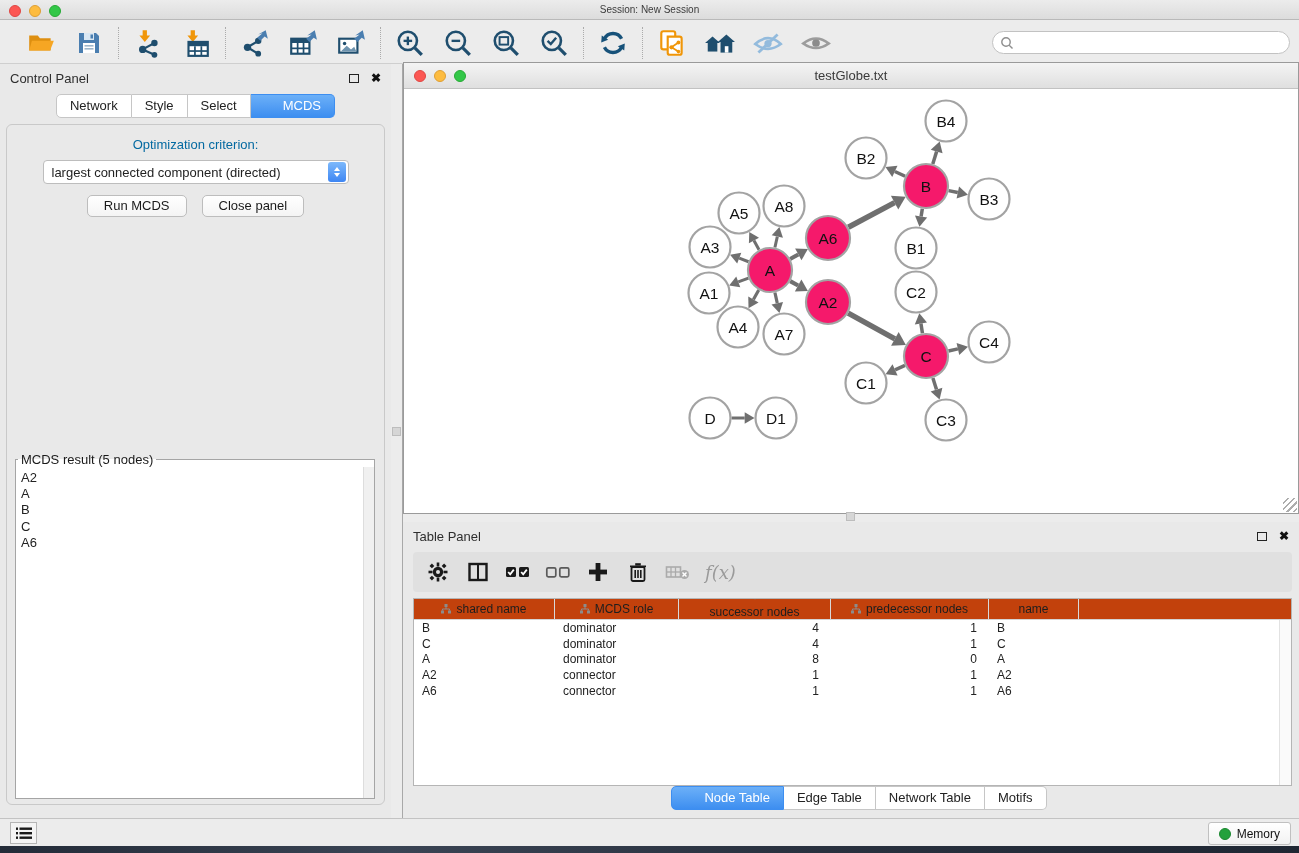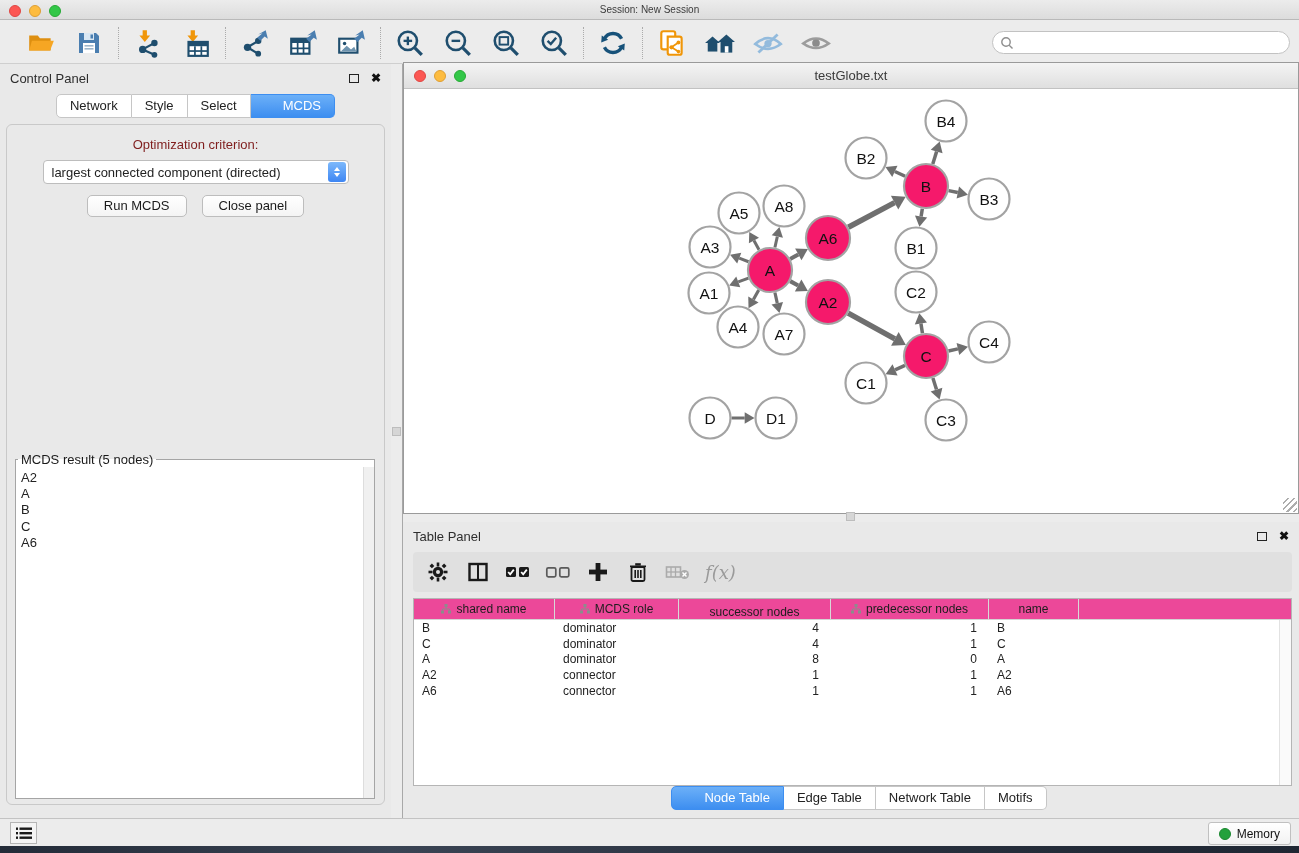--- a/index.html
+++ b/index.html
@@ -33,21 +33,21 @@
   .float-icon { width:10px; height:9px; border:1.5px solid #222; margin-right:12px; }
   .close-icon { font-size:12px; font-weight:bold; color:#111; }
   .cp-tabs { text-align:center; margin-top:2px; }
   .seg { display:inline-flex; }
   .seg-tab { padding:3px 13px 4px; font-size:13px; background:#FFF; border:1px solid #C6C6C6; border-left:none; color:#222; }
   .seg-tab:first-child { border-left:1px solid #C6C6C6; border-radius:5px 0 0 5px; }
   .seg-tab:last-child { border-radius:0 5px 5px 0; }
   .seg-tab.active { background:linear-gradient(#6CB0F8,#3D8EF0); color:#FFF; border-color:#3D8EF0;padding-left:32px; }
   .cp-frame { position:absolute; left:6px; right:6px; top:60px; bottom:13px;
     border:1px solid #C9C9C9; border-radius:6px; }
-  .opt-label { text-align:center; margin-top:12px; font-size:13px; color:#7f1d1d; }
+  .opt-label { text-align:center; margin-top:12px; font-size:13px; color:#0369a1; }
   .dropdown { position:relative; margin:8px auto 0; width:306px; height:24px; background:#FFF;
     border:1px solid #BDBDBD; border-radius:4px; display:flex; align-items:center; font-size:13px; }
   .dropdown .dd-text { flex:1; padding-left:8px; white-space:nowrap; overflow:hidden; }
   .dd-stepper { width:18px; height:20px; margin-right:2px; border-radius:3px;
     background:linear-gradient(#7DB9FB,#3E86F3); display:flex; flex-direction:column; align-items:center; justify-content:center; gap:2px; }
   .dd-stepper .tri-up { width:0; height:0; border-left:3.5px solid transparent; border-right:3.5px solid transparent; border-bottom:4px solid #FFF; }
   .dd-stepper .tri-dn { width:0; height:0; border-left:3.5px solid transparent; border-right:3.5px solid transparent; border-top:4px solid #FFF; }
   .cp-buttons { display:flex; justify-content:center; gap:15px; margin-top:11px; }
   .mac-btn { background:linear-gradient(#FFFFFF,#F4F4F4); border:1px solid #BDBDBD; border-radius:5px;
     font-size:13px; padding:2px 16px 3px; color:#1A1A1A; }
@@ -75,21 +75,21 @@
   .resize-grip { position:absolute; right:1px; bottom:1px; width:14px; height:14px;
     background:repeating-linear-gradient(135deg, transparent 0 3px, #ADADAD 3px 4.5px); }
 
   
   .table-panel { position:absolute; left:403px; top:522px; width:896px; height:296px; background:#E9E9E9; }
   .tp-toolbar { position:absolute; left:10px; top:30px; width:879px; height:40px; background:#E0E0E0;
     border-radius:4px; display:flex; align-items:center; gap:14px; padding-left:12px; }
   .tp-btn { width:26px; height:26px; display:flex; align-items:center; justify-content:center; }
   .fx-label { font-family:"DejaVu Serif", serif; font-style:italic; font-size:18px; color:#9A9A9A; }
   .data-table { position:absolute; left:10px; top:76px; width:879px; height:188px; background:#FFF; border:1px solid #B5B5B5; }
-  .dt-header { display:flex; height:21px; background:#ec4899; border-bottom:1px solid #D4D4D4; }
+  .dt-header { display:flex; height:21px; background:#c2410c; border-bottom:1px solid #D4D4D4; }
   .dt-hcell { display:flex; align-items:center; justify-content:center; gap:5px; font-size:12px; color:#1E1E1E;
     border-right:1px solid #D8D8D8; }
   .dt-row { display:flex; height:15.7px; font-size:12px; }
   .dt-cell { padding:1px 8px 0; white-space:nowrap; overflow:hidden; }
   .dt-cell.num { text-align:right; padding-right:12px; }
   .dt-scroll { position:absolute; right:0; top:21px; bottom:0; width:12px; background:#FAFAFA; border-left:1px solid #E2E2E2; }
   .tp-tabs { position:absolute; left:8px; width:896px; bottom:8px; text-align:center; }
 
   
   .statusbar { position:absolute; left:0; top:818px; width:1299px; height:28px;

